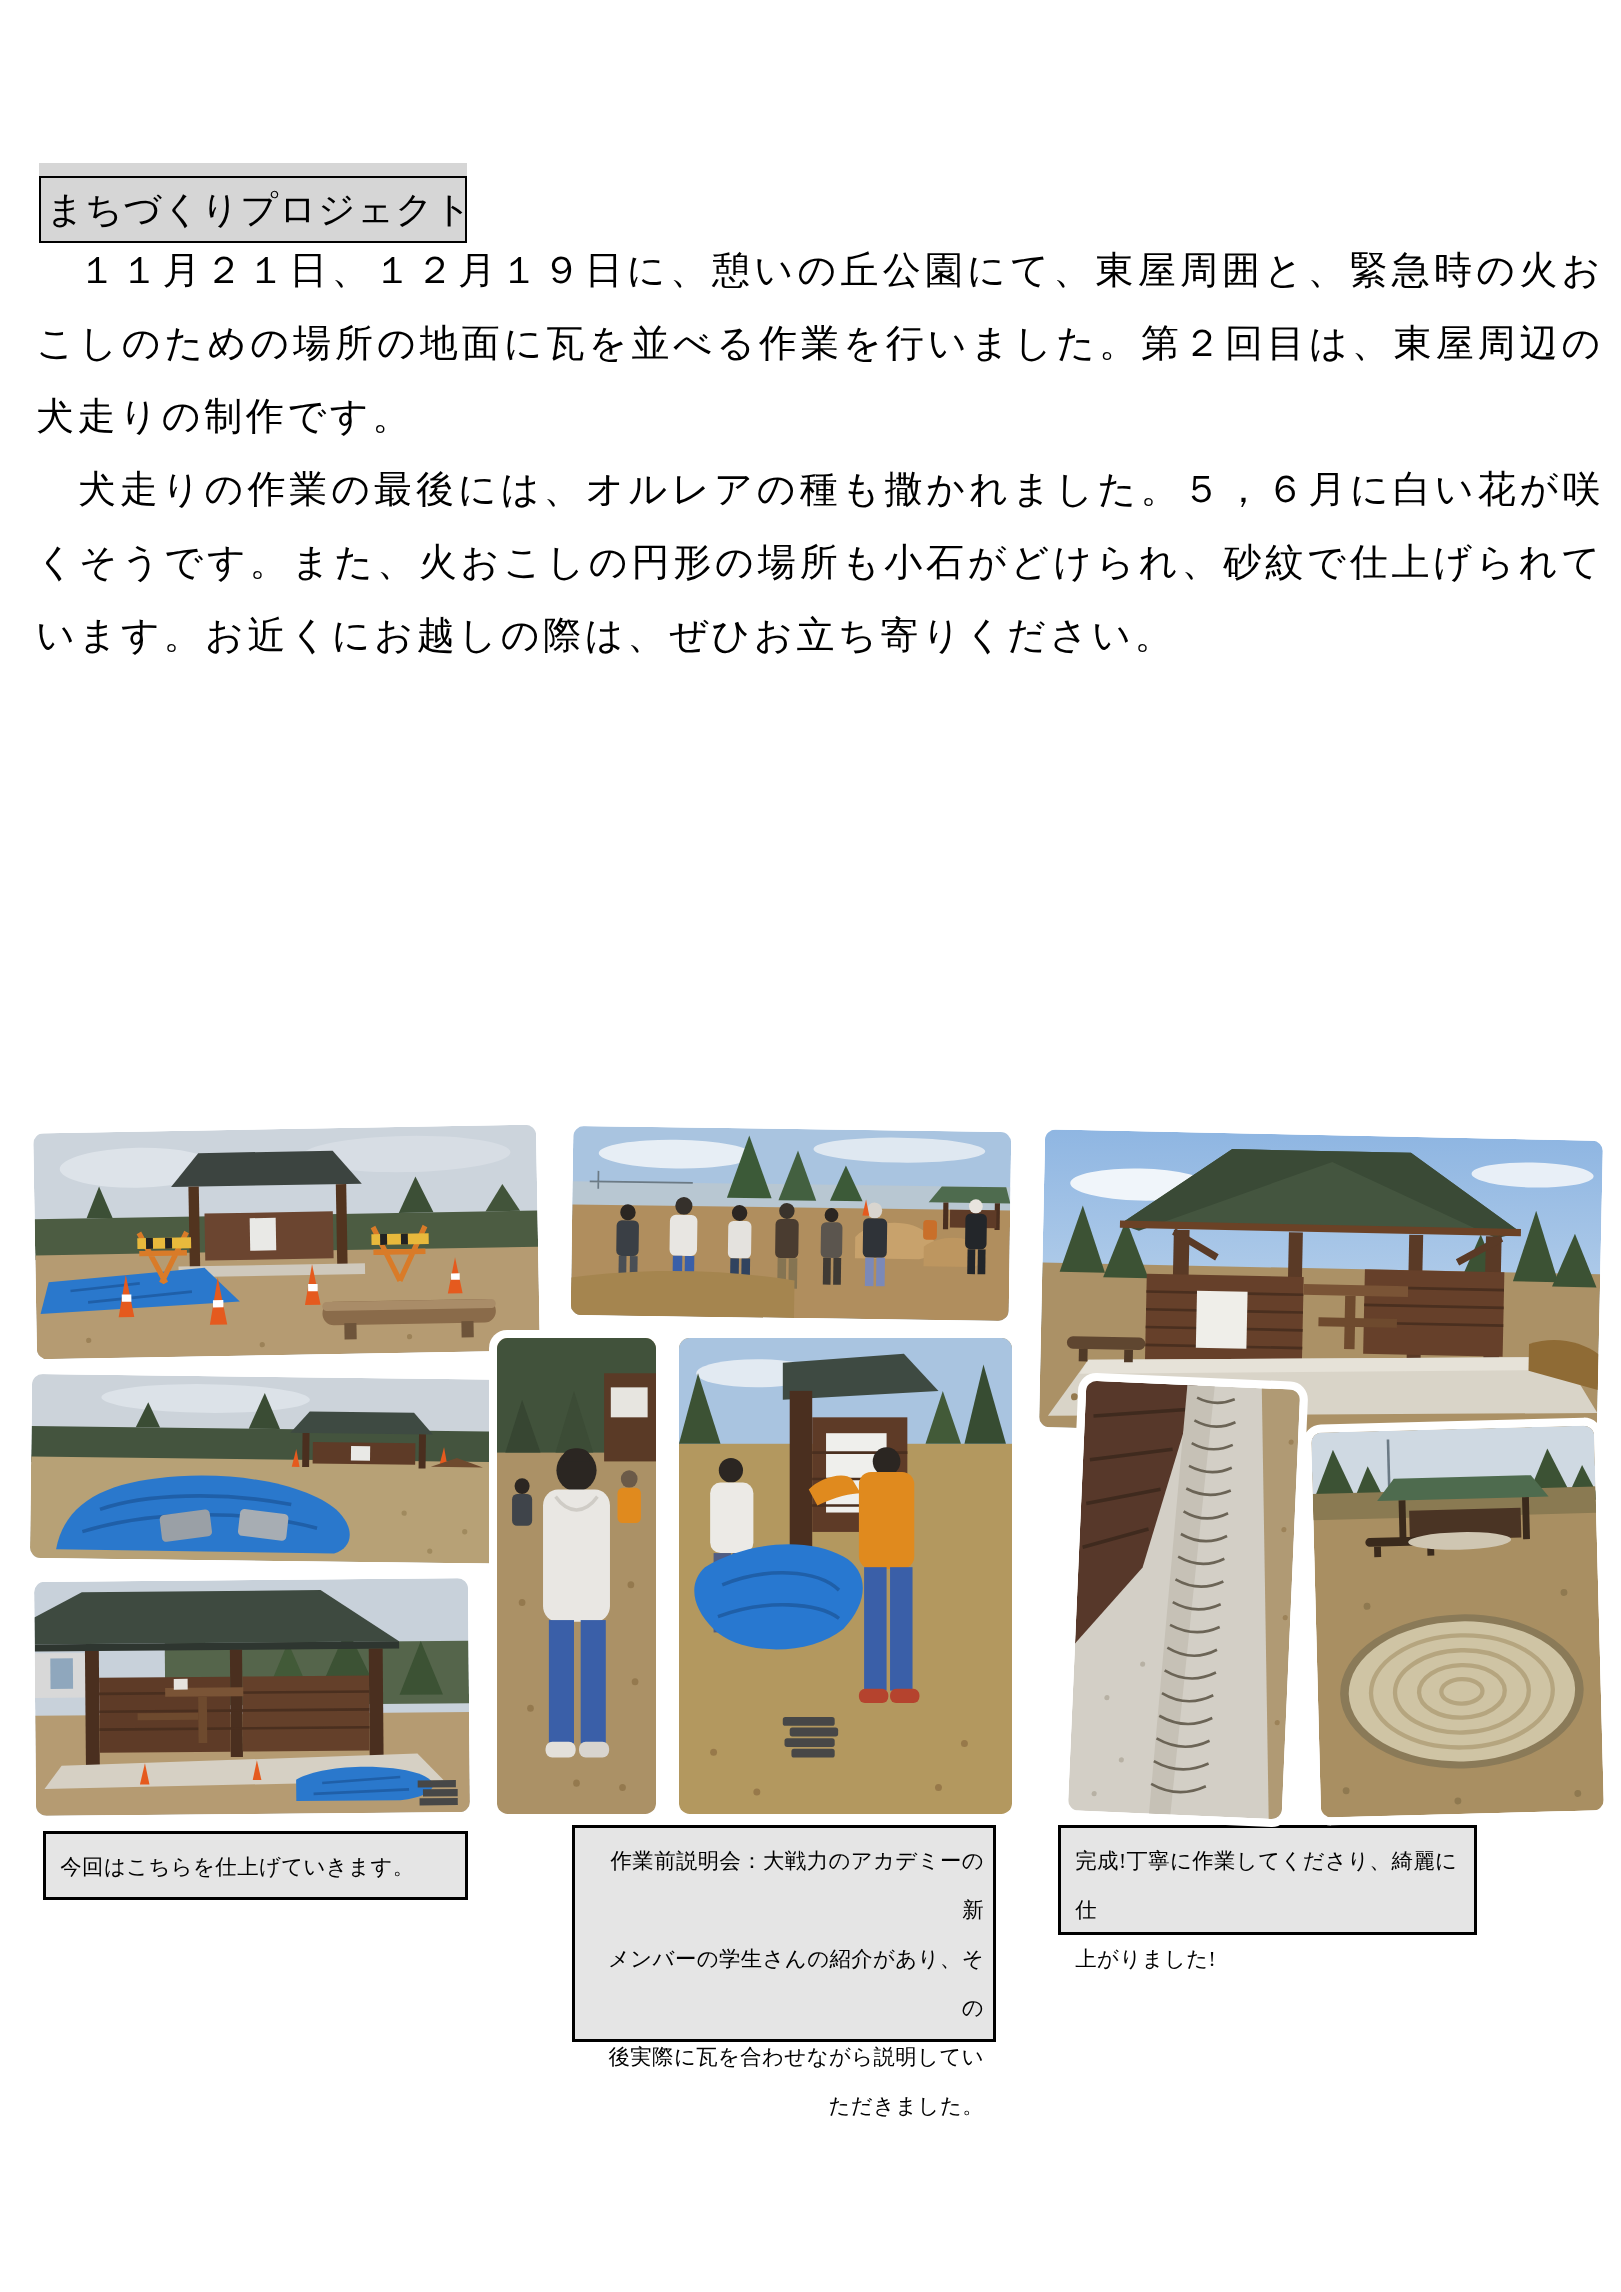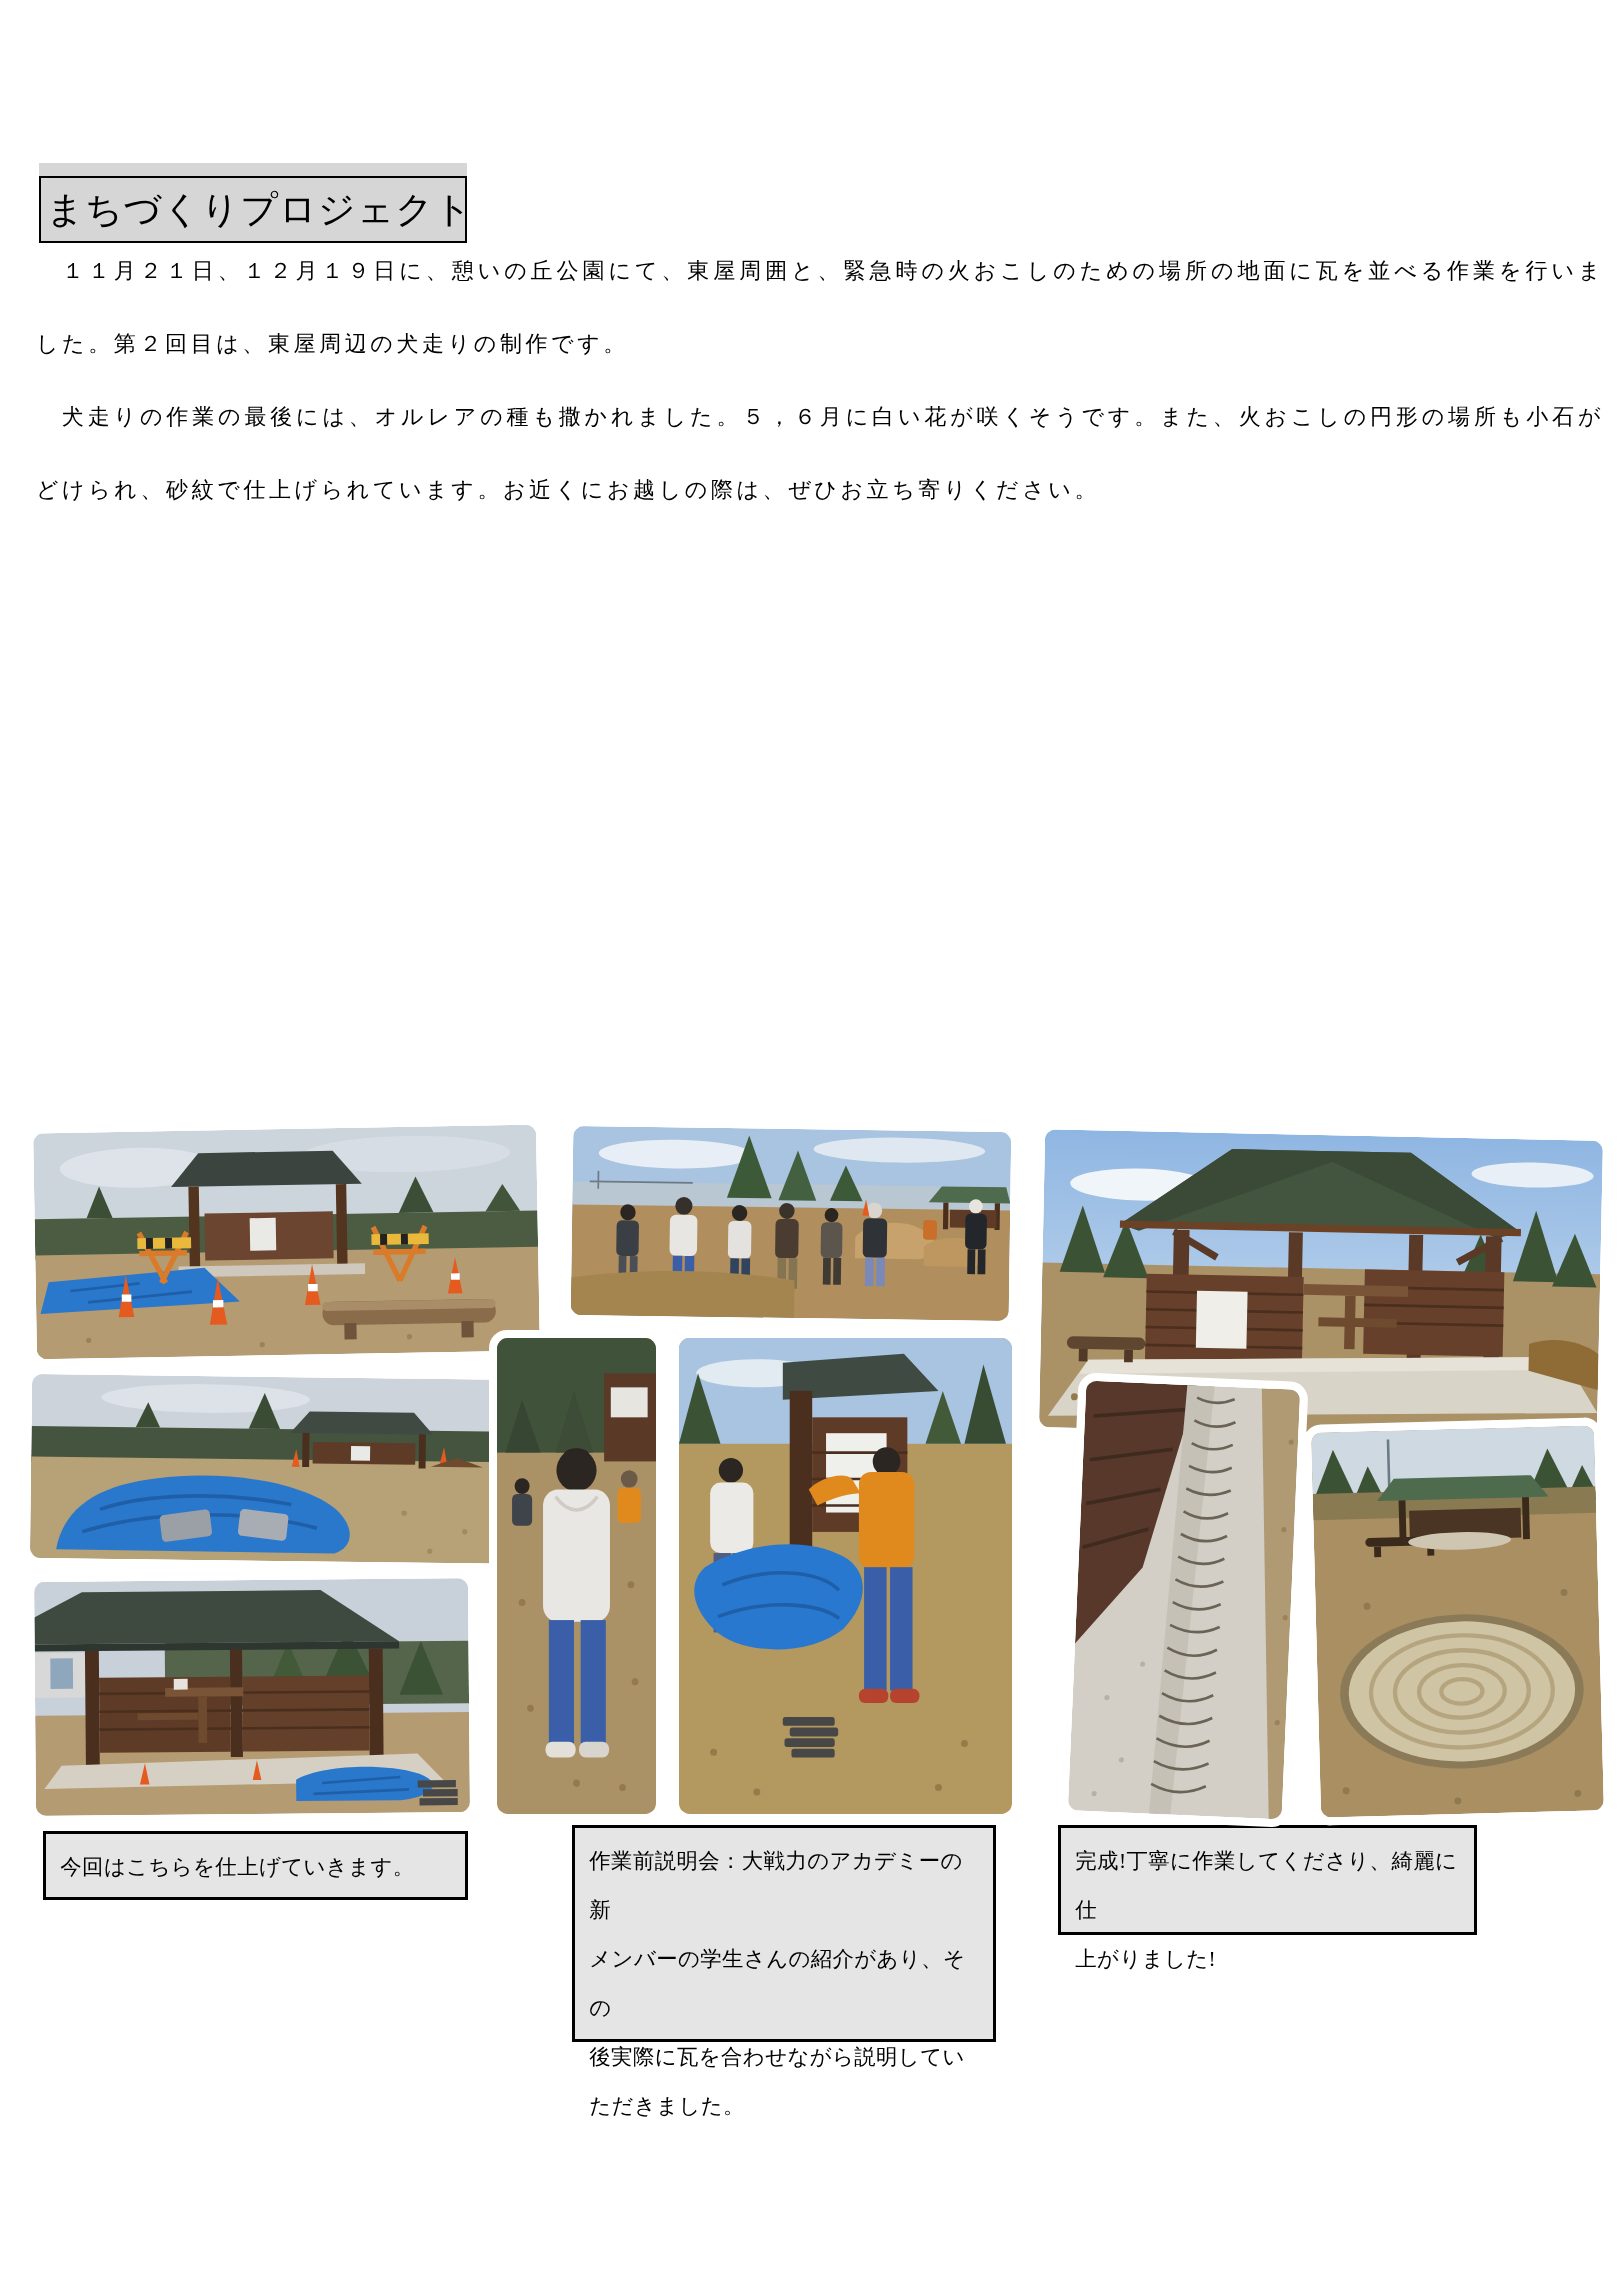--- a/index.html
+++ b/index.html
@@ -15,21 +15,21 @@
   }
   .title-box{
     box-sizing:border-box;width:100%;height:67px;
     border:2.7px solid #000;background:#d6d6d6;
     display:flex;align-items:center;padding-left:5.3px;
     font-size:37px;letter-spacing:0.9px;white-space:nowrap;
   }
   
   .article{
     position:absolute;left:36px;top:234px;width:1568px;
-    font-size:22px;line-height:73px;letter-spacing:3.6px;
+    font-size:38px;line-height:73px;letter-spacing:3.6px;
     text-align:justify;
   }
   .article p{margin:0;padding:0;}
   
   .photo{
     position:absolute;background:#fff;border-radius:18px;padding:8px;
     box-sizing:border-box;transform:rotate(var(--rot,0deg));
   }
   .ph-inner{width:100%;height:100%;border-radius:10.7px;overflow:hidden;}
   .ph-inner svg{width:100%;height:100%;display:block;}
@@ -444,20 +444,20 @@
           <circle cx="60" cy="200" r="4"></circle>
           <circle cx="290" cy="190" r="4"></circle>
           <circle cx="160" cy="425" r="4"></circle>
         </g>
   </svg>
     </div>
 </div>
 
 <div class="caption" style="left:43px;top:1831px;width:425px;height:69px;">今回はこちらを仕上げていきます。</div>
 
-<div class="caption" style="left:572px;top:1825px;width:424px;height:217px;">作業前説明会：大戦力のアカデミーの新
+<div class="caption" style="left:572px;top:1825px;width:424px;height:217px;text-align:right;">作業前説明会：大戦力のアカデミーの新
 メンバーの学生さんの紹介があり、その
 後実際に瓦を合わせながら説明してい
 ただきました。</div>
 
 <div class="caption" style="left:1058px;top:1825px;width:419px;height:110px;">完成!丁寧に作業してくださり、綺麗に仕
 上がりました!</div>
 
 
 </body></html>

